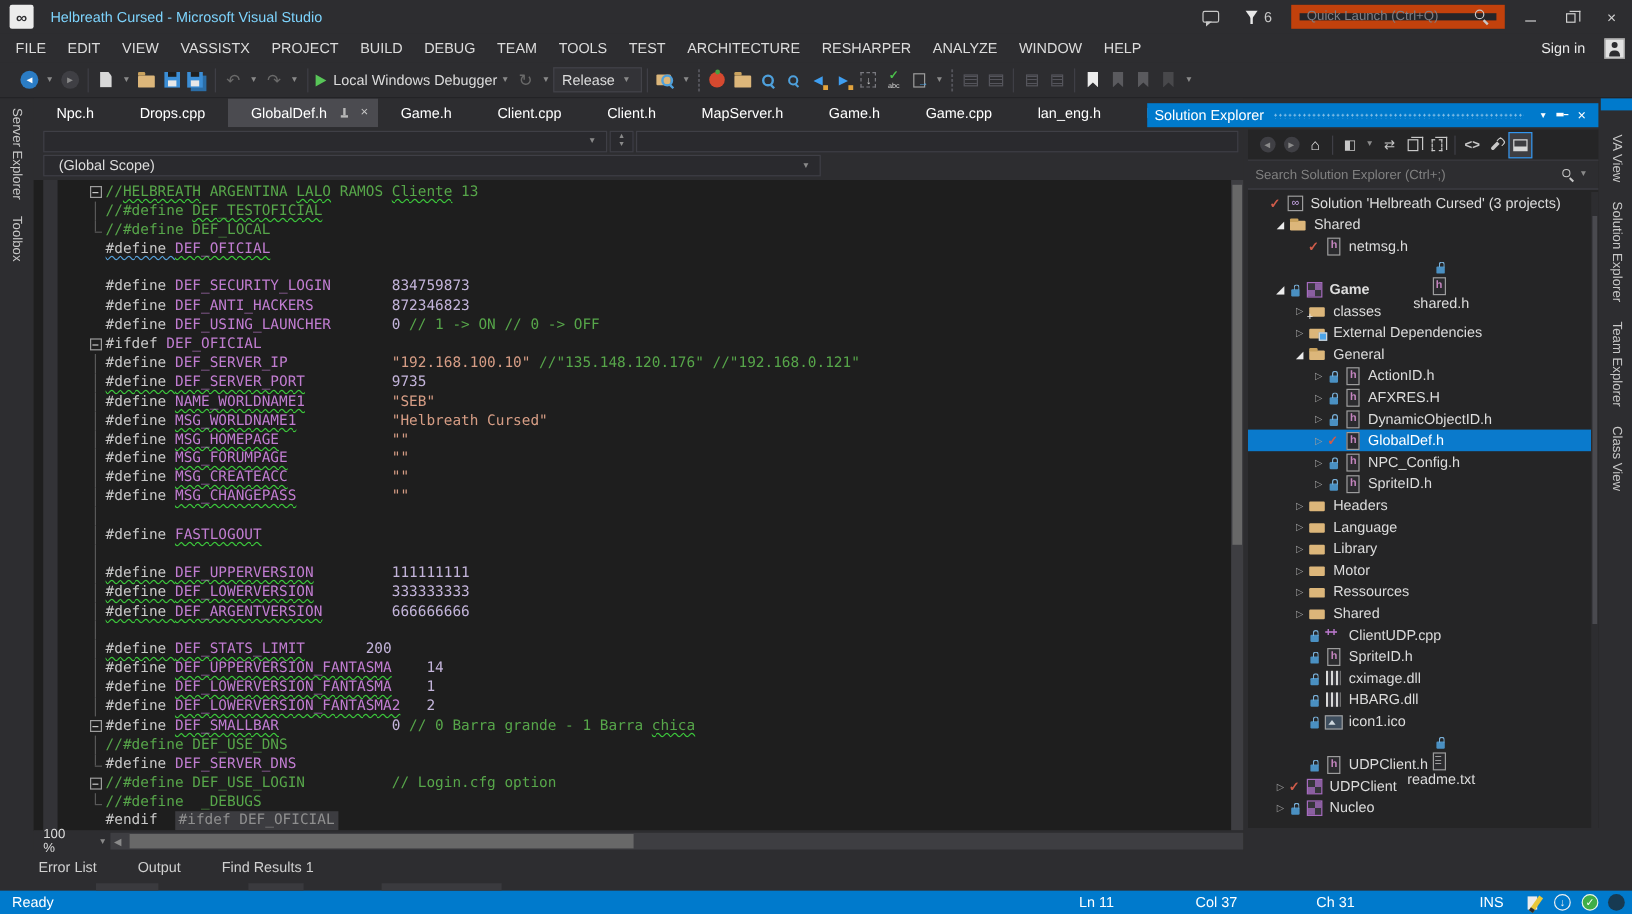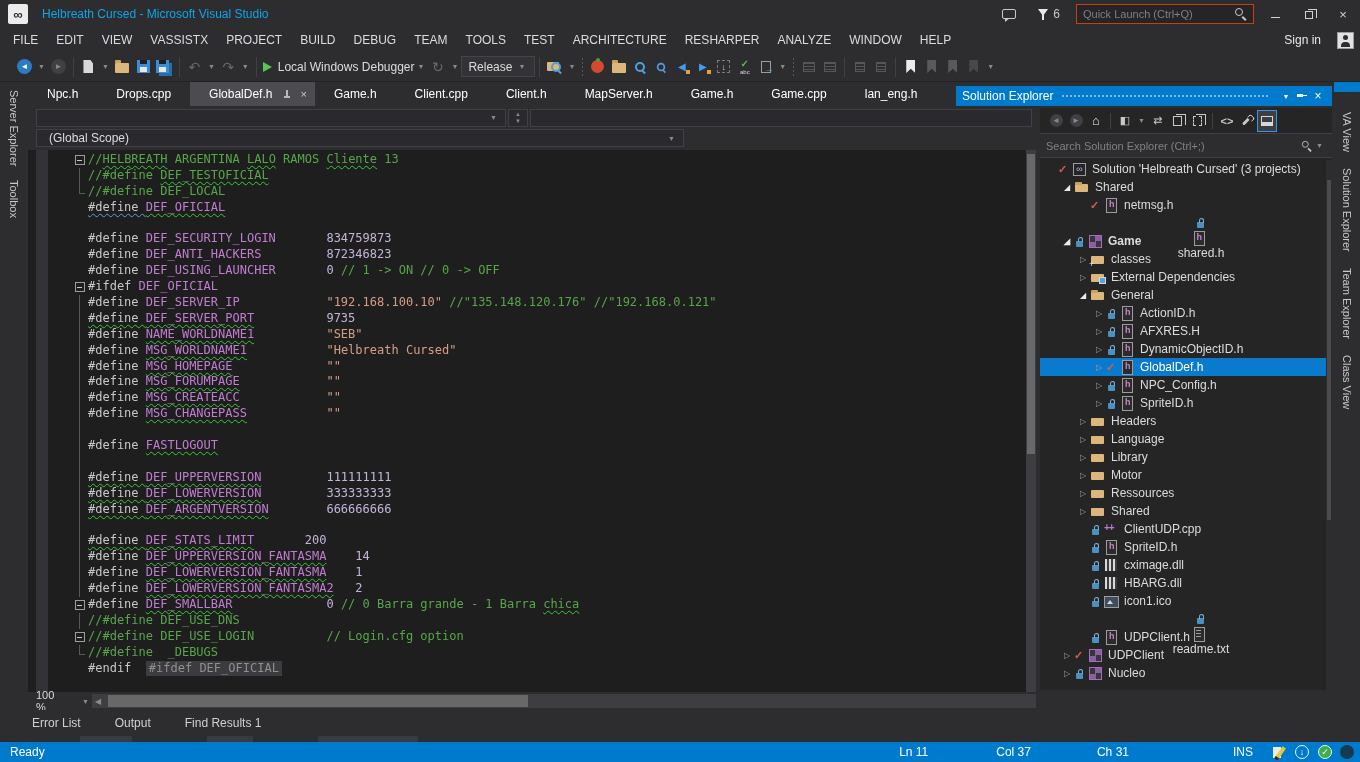--- a/index.html
+++ b/index.html
@@ -3,29 +3,29 @@
 <meta charset="utf-8">
 <style>
   * { margin:0; padding:0; box-sizing:border-box; }
   html,body { width:1360px; height:762px; overflow:hidden; }
   body { background:#2d2d30; font-family:"Liberation Sans",sans-serif; color:#dcdcdc; font-size:12px; }
 
   
   .titlebar { height:28px; display:flex; align-items:center; background:#2d2d30; }
   .vs-logo { width:20px; height:20px; margin-left:8px; background:#ececec; color:#2d2d30; font-weight:bold;
              display:flex; align-items:center; justify-content:center; font-size:13px; border-radius:2px; }
-  .app-title { color:#0ea5e9; margin-left:14px; }
+  .app-title { color:#7dd3fc; margin-left:14px; }
   .tb-right { margin-left:auto; display:flex; align-items:center; }
   .icon-chat { width:14px; height:10px; border:1px solid #c8c8c8; border-radius:2px; position:relative; margin-right:22px; }
   .icon-chat::after { content:""; position:absolute; left:2px; bottom:-4px; border-top:4px solid #c8c8c8; border-right:5px solid transparent; }
   .icon-flag { position:relative; width:11px; height:12px; margin-right:4px; }
   .icon-flag::before { content:""; position:absolute; left:0; top:1px; border-left:5px solid transparent; border-right:5px solid transparent; border-top:7px solid #e8e8e8; }
   .icon-flag::after { content:""; position:absolute; left:4px; top:6px; width:2px; height:6px; background:#e8e8e8; }
   .flag-count { color:#c8c8c8; margin-right:16px; }
-  .quick-launch { width:178px; height:20px; background:#252528; border:1px solid #c2410c; display:flex; align-items:center; padding:0 6px; color:#7f7f85; font-size:11px; }
+  .quick-launch { width:178px; height:20px; background:#252528; border:7px solid #c2410c; display:flex; align-items:center; padding:0 6px; color:#7f7f85; font-size:11px; }
   .quick-launch .ql-text { flex:1; }
   .icon-mag { width:12px; height:12px; position:relative; flex:none; }
   .icon-mag::before { content:""; position:absolute; left:0; top:0; width:6px; height:6px; border:1.5px solid #c8c8c8; border-radius:50%; }
   .icon-mag::after { content:""; position:absolute; left:8px; top:8px; width:5px; height:1.5px; background:#c8c8c8; transform:rotate(45deg); transform-origin:0 0; }
   .win-btn { width:26px; height:20px; display:flex; align-items:center; justify-content:center; color:#d0d0d0; margin-left:8px; }
   .icon-min { width:9px; height:1px; background:#d0d0d0; margin-top:6px; }
   .icon-restore { width:8px; height:8px; border:1px solid #d0d0d0; position:relative; background:#2d2d30; margin-top:2px; }
   .icon-restore::before { content:""; position:absolute; top:-3px; left:2px; width:8px; height:8px; border-top:1px solid #d0d0d0; border-right:1px solid #d0d0d0; }
   .win-close { font-size:13px; margin-right:4px; }
 
@@ -444,20 +444,21 @@
           <div class="code-line"><span class="t-fline"></span><span class="t-d t-sq">#define </span><span class="t-m t-sq">DEF_UPPERVERSION</span><span class="t-w">         </span><span class="t-n">111111111</span></div>
           <div class="code-line"><span class="t-fline"></span><span class="t-d t-sq">#define </span><span class="t-m t-sq">DEF_LOWERVERSION</span><span class="t-w">         </span><span class="t-n">333333333</span></div>
           <div class="code-line"><span class="t-fline"></span><span class="t-d t-sq">#define </span><span class="t-m t-sq">DEF_ARGENTVERSION</span><span class="t-w">        </span><span class="t-n">666666666</span></div>
           <div class="code-line"><span class="t-fline"></span></div>
           <div class="code-line"><span class="t-fline"></span><span class="t-d t-sq">#define </span><span class="t-m t-sq">DEF_STATS_LIMIT</span><span class="t-w">       </span><span class="t-n">200</span></div>
           <div class="code-line"><span class="t-fline"></span><span class="t-d">#define </span><span class="t-m t-sq">DEF_UPPERVERSION_FANTASMA</span><span class="t-w">    </span><span class="t-n">14</span></div>
           <div class="code-line"><span class="t-fline"></span><span class="t-d">#define </span><span class="t-m t-sq">DEF_LOWERVERSION_FANTASMA</span><span class="t-w">    </span><span class="t-n">1</span></div>
           <div class="code-line"><span class="t-fline"></span><span class="t-d">#define </span><span class="t-m t-sq">DEF_LOWERVERSION_FANTASMA2</span><span class="t-w">   </span><span class="t-n">2</span></div>
           <div class="code-line"><span class="t-fbox"></span><span class="t-d">#define </span><span class="t-m t-sq">DEF_SMALLBAR</span><span class="t-w">             </span><span class="t-n">0</span><span class="t-c"> // 0 Barra grande - 1 Barra </span><span class="t-c t-sq">chica</span></div>
           <div class="code-line"><span class="t-fline"></span><span class="t-c">//#define DEF_USE_DNS</span></div>
+          <div class="code-line"><span class="t-fcorn"></span><span class="t-d">#define </span><span class="t-m">DEF_SERVER_DNS</span></div>
           <div class="code-line"><span class="t-fbox"></span><span class="t-c">//#define DEF_USE_LOGIN</span><span class="t-w">          </span><span class="t-c">// Login.cfg option</span></div>
           <div class="code-line"><span class="t-fcorn"></span><span class="t-c">//#define  _DEBUGS</span></div>
           <div class="code-line"><span class="t-fsp"></span><span class="t-d">#endif</span><span class="t-w">  </span><span class="t-a">#ifdef DEF_OFICIAL</span></div>
         </div>
     </div>
     <div class="v-scroll">
         <div class="v-thumb"></div>
       </div>
     <div class="editor-bottom">
       <div class="zoom-ctl">

